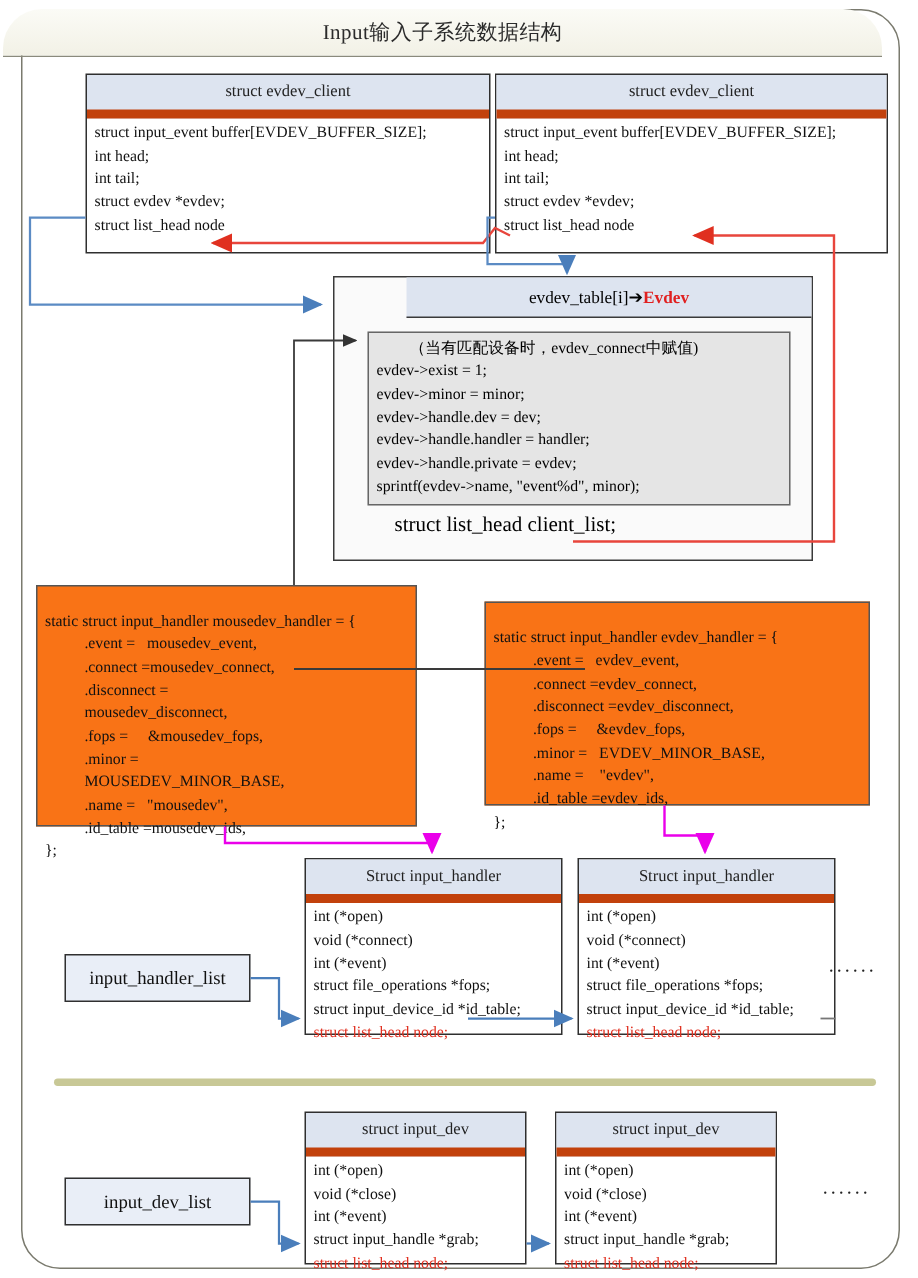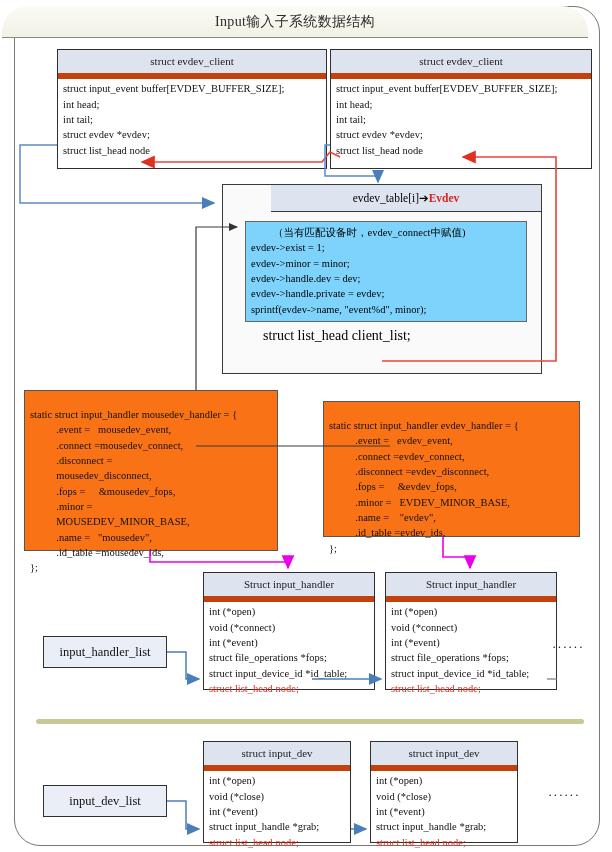--- a/index.html
+++ b/index.html
@@ -109,21 +109,21 @@
     background: #dde4f0;
     text-align: center;
     font-size: 11.5px;
     padding: 6px 2px;
     margin-left: 48px;
   }
   .evtable .hd .rd { color: #e02020; font-weight: bold; }
   .evtable .inner {
     margin: 9px 14px 3px 22px;
     border: 1px solid #666;
-    background: #7dd3fc;
+    background: #e5e5e5;
     padding: 3px 5px 4px;
     font-size: 10.5px;
     line-height: 1.46;
   }
   .evtable .clientline {
     font-size: 14px;
     padding: 3px 0 4px 40px;
   }
 
   .dots {
@@ -173,20 +173,21 @@
 
   <div class="evtable" style="left:222px; top:184px; width:320px; height:190px;">
     <div class="hd">
       <span>evdev_table[i]</span><span>➔</span><span class="rd">Evdev</span>
     </div>
     <div class="inner">
       <div style="text-align:left; padding-left:22px;">（当有匹配设备时，evdev_connect中赋值)</div>
       <div>evdev-&gt;exist = 1;</div>
       <div>evdev-&gt;minor = minor;</div>
       <div>evdev-&gt;handle.dev = dev;</div>
+      <div>evdev-&gt;handle.handler = handler;</div>
       <div>evdev-&gt;handle.private = evdev;</div>
       <div>sprintf(evdev-&gt;name, "event%d", minor);</div>
     </div>
     <div class="clientline">struct list_head client_list;</div>
   </div>
 
   <div class="cbox" style="left:24px; top:390px; width:254px; height:161px;">static struct input_handler mousedev_handler = {
           .event =   mousedev_event,
           .connect =mousedev_connect,
           .disconnect =

